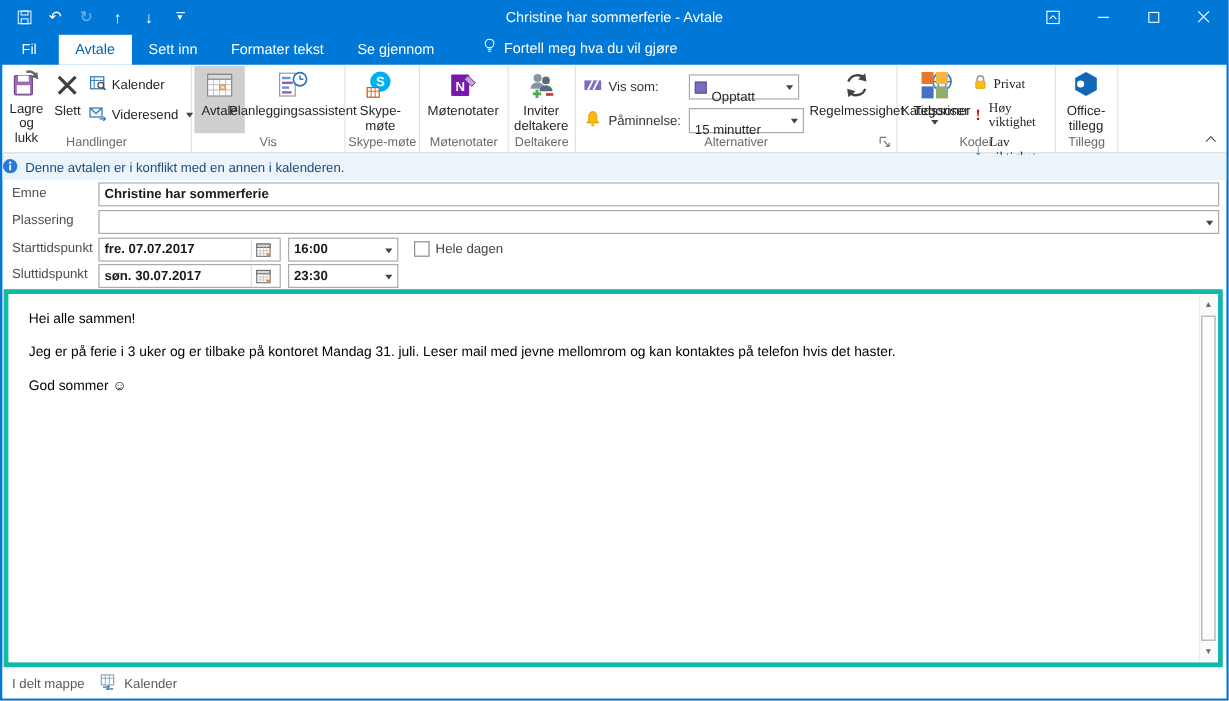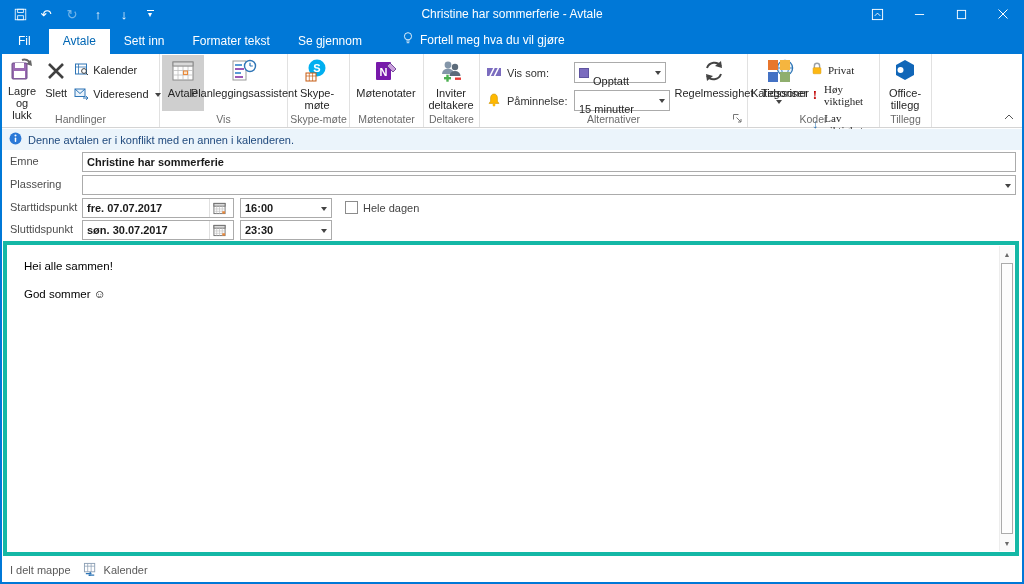--- a/index.html
+++ b/index.html
@@ -53,21 +53,21 @@
 
   .koder-stack { display:flex; flex-direction:column; gap:3px; padding-top:5px;font-family:Liberation Serif, serif; }
   .excl { color:#C00000; font-weight:bold; font-size:13px; width:12px; text-align:center; }
   .lowarr { color:#2E75B6; font-weight:bold; font-size:13px; width:12px; text-align:center; }
 
   .launcher { position:absolute; right:3px; bottom:2px; width:12px; height:12px; }
   .ribbon-rest { flex:1; position:relative; }
   .collapse { position:absolute; right:8px; bottom:4px; }
 
   
-  .infobar { position:absolute; top:75px; left:0; right:0; height:21px; background:#EBF4FB; display:flex; align-items:center; gap:6px; padding-left:7px; color:#1F497D; }
+  .infobar { position:absolute; top:75px; left:0; right:0; height:21px; background:#EBF4FB; display:flex; align-items:center; gap:6px; color:#1F497D; }
 
   
   .flabel { position:absolute; left:8px; color:#4D4D4D; }
   .field { position:absolute; height:20px; border:1px solid #ABABAB; background:#fff; display:flex; align-items:center; padding:0 4px; }
   .field .val { font-weight:bold; color:#1A1A1A; }
   .calbtn { margin-left:auto; display:flex; align-items:center; justify-content:center; width:20px; height:18px; border-left:1px solid #E0E0E0; }
   .timedd { justify-content:space-between; }
   .chk { position:absolute; display:flex; align-items:center; gap:5px; color:#444; }
   .chkbox { width:13px; height:13px; border:1px solid #8C8C8C; background:#fff; }
 
@@ -453,20 +453,21 @@
       </span>
     </div>
     <div class="field timedd" style="top:166px; left:238px; width:92px;">
       <span class="val">23:30</span>
       <span class="dd-tri" style="margin-top:4px;"></span>
     </div>
 
     <div class="bodybox">
       <div class="bodytext">
         <p>Hei alle sammen!</p>
+        <p>Jeg er på ferie i 3 uker og er tilbake på kontoret Mandag 31. juli. Leser mail med jevne mellomrom og kan kontaktes på telefon hvis det haster.</p>
         <p>God sommer ☺</p>
       </div>
       <div class="vscroll">
         <div class="sarrow up">▲</div>
         <div class="sthumb"></div>
         <div class="sarrow down">▼</div>
       </div>
     </div>
 
     <div class="statusbar">

